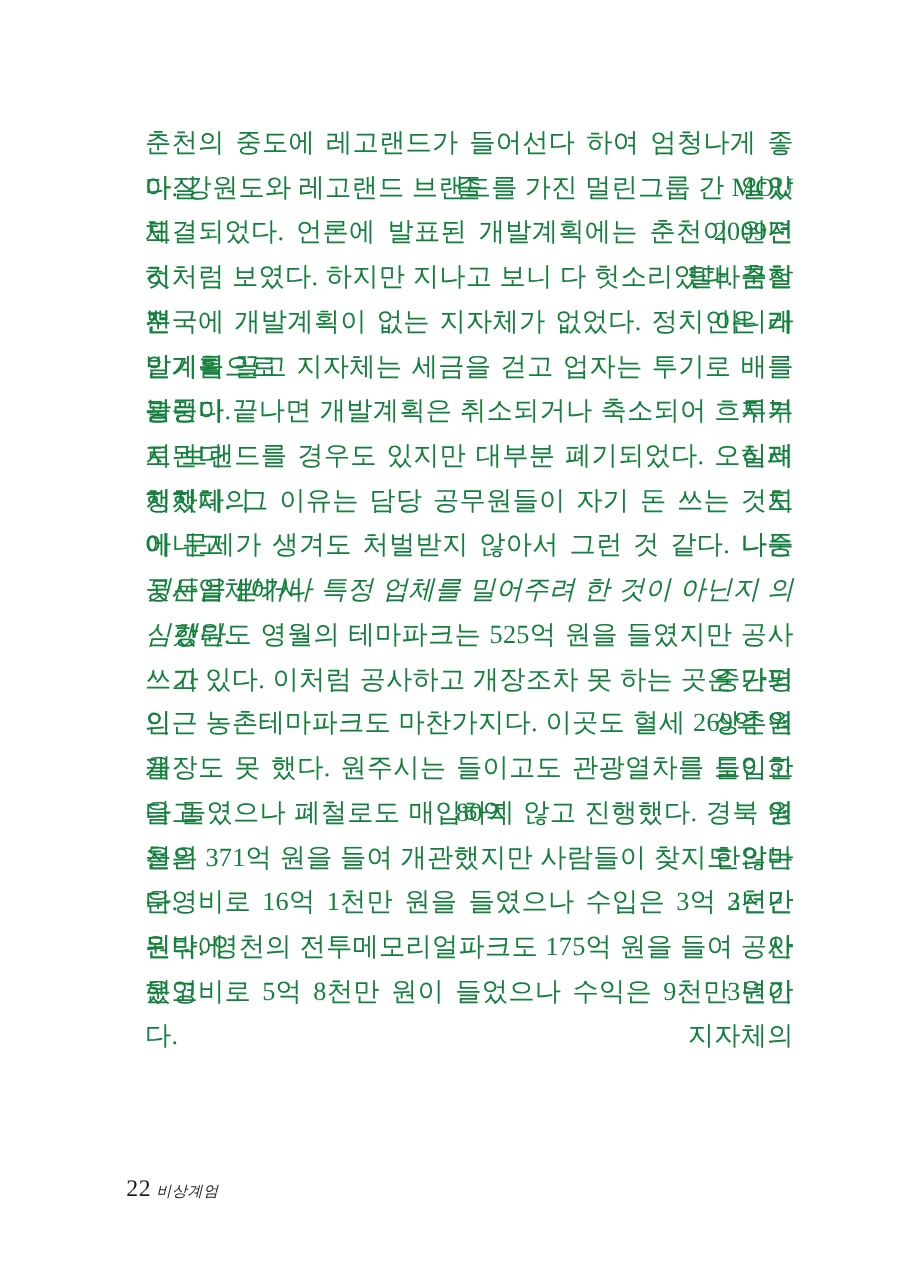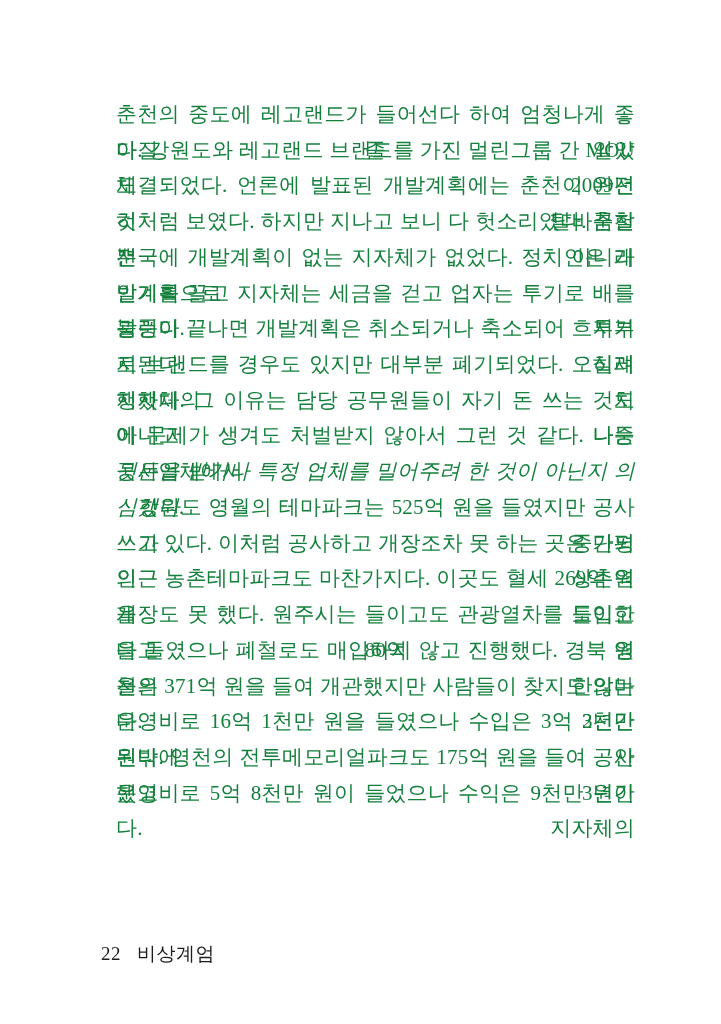--- a/index.html
+++ b/index.html
@@ -47,23 +47,24 @@
     width: 519px;
     color: #1c1c1c;
     display: flex;
     align-items: baseline;
   }
   .page-number {
     font-size: 19px;
     letter-spacing: 0.5px;
   }
   .running-title {
-    font-size: 19px;
-    margin-left: 16px;
+    font-size: 12px;
+    margin-left: 4px;
     letter-spacing: 0.5px;
+    font-style: italic;
   }
 </style>
 </head>
 <body>
 
 <div class="page">
 
   <div class="text-block">
 
     <div>

